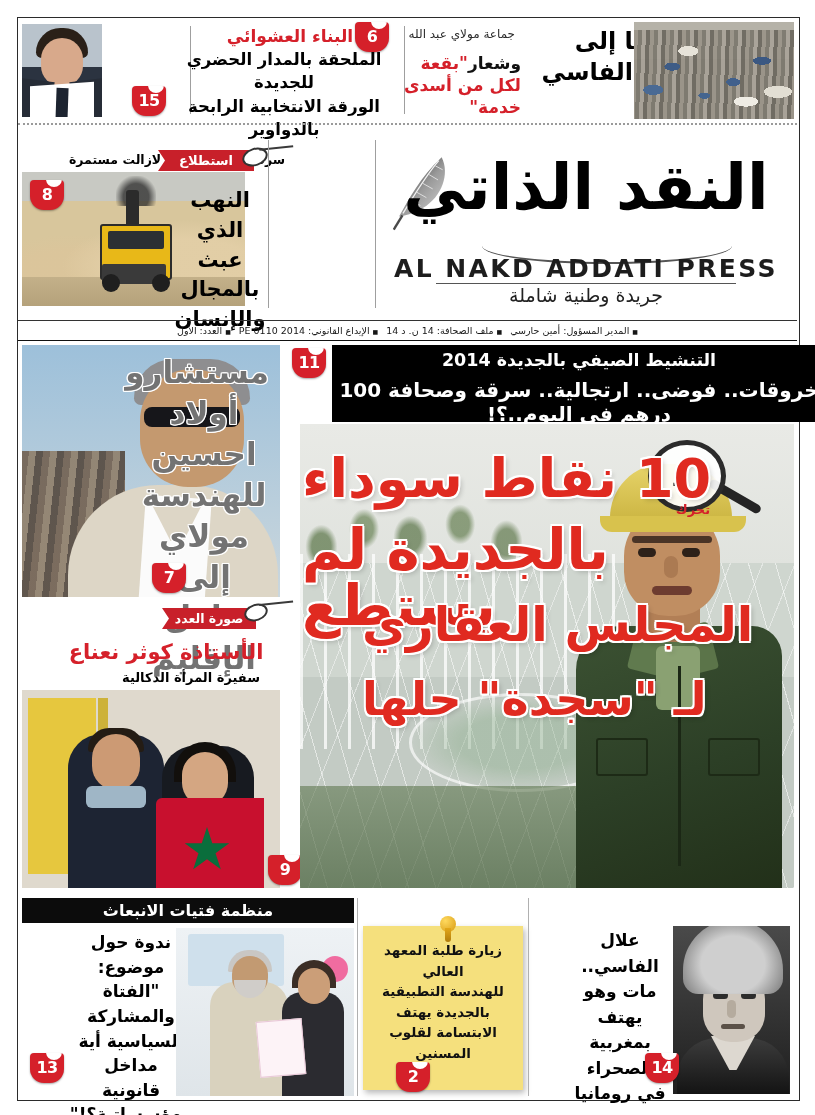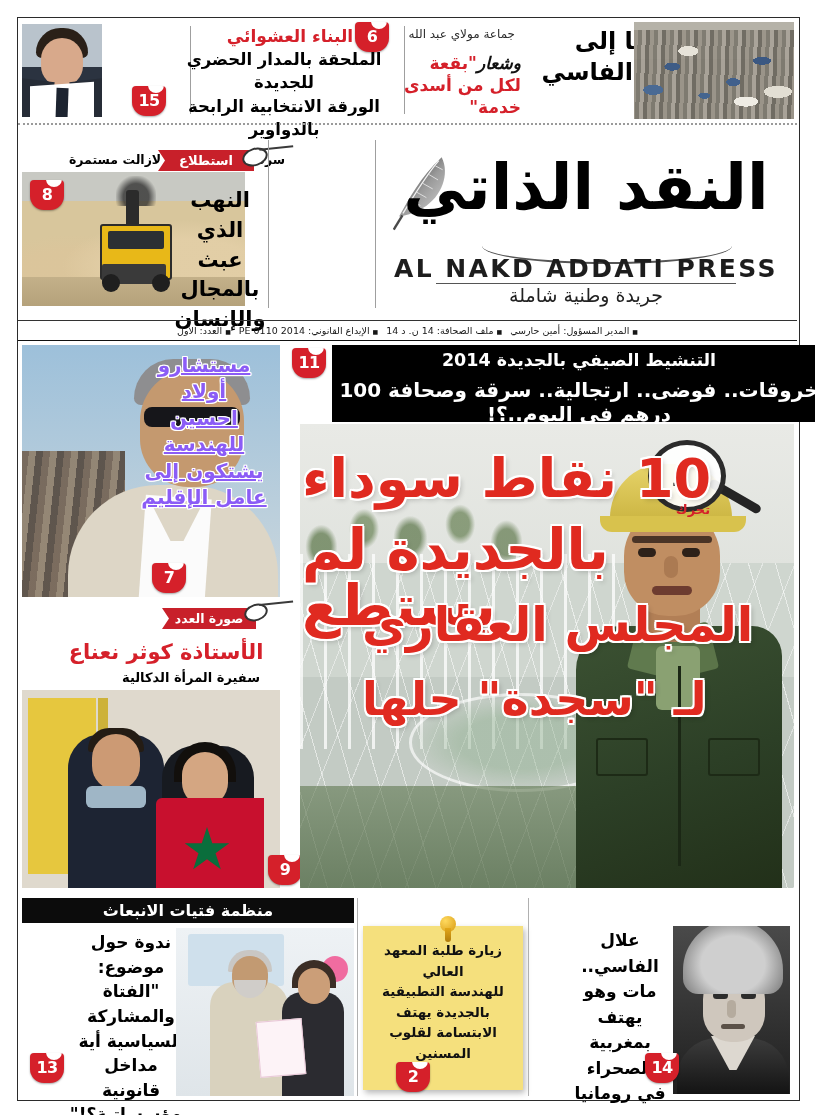--- a/index.html
+++ b/index.html
@@ -80,21 +80,21 @@
 
   .tl-kicker{
     position:absolute;right:300px;top:27px;width:108px;
     font-size:12px;line-height:1.2;direction:rtl;text-align:right;color:#2a2a2a;
   }
   .tl-slogan{
     position:absolute;right:294px;top:52px;width:118px;
     font-size:17px;font-weight:bold;line-height:1.3;
     direction:rtl;text-align:right;color:#d5202a;
   }
-  .tl-slogan .blk{color:#111;font-style:italic;}
+  .tl-slogan .blk{color:#111;}
 
   .tr-kicker{
     position:absolute;right:425px;top:26px;width:200px;
     font-size:17px;font-weight:bold;color:#d5202a;
     direction:rtl;text-align:center;
   }
   .tr-head{
     position:absolute;right:425px;top:48px;width:212px;
     font-size:16.5px;font-weight:bold;line-height:1.42;
     direction:rtl;text-align:center;letter-spacing:-0.3px;
@@ -270,27 +270,26 @@
     position:absolute;left:112px;top:14px;width:116px;height:46px;
     background:#8e8e90;border-radius:58px 58px 10px 10px;
   }
   .mayor-photo .glasses{
     position:absolute;left:122px;top:62px;width:96px;height:20px;
     background:#16161a;border-radius:8px;
   }
 
   .mayor-head{
     position:absolute;right:546px;top:352px;width:130px;
-    font-size:20px;font-weight:bold;line-height:1.32;
-    direction:rtl;text-align:center;color:#8b5cf6;
+    font-size:31px;font-weight:bold;line-height:1.32;
+    direction:rtl;text-align:center;color:#737373;
     letter-spacing:-1px;
     text-shadow:
       1.2px 0 0 #fff,-1.2px 0 0 #fff,0 1.2px 0 #fff,0 -1.2px 0 #fff,
       1px 1px 0 #fff,-1px -1px 0 #fff,1px -1px 0 #fff,-1px 1px 0 #fff;
-    text-decoration: underline;
   }
 
   
   .sora-tag{
     position:absolute;left:162px;top:608px;width:94px;height:21px;
     background:#c8202a;color:#fff;font-size:12.5px;font-weight:bold;
     display:flex;align-items:center;justify-content:center;
     clip-path:polygon(0 0,100% 0,100% 100%,0 100%,7px 50%);
     direction:rtl;
   }
@@ -693,21 +692,21 @@
     <div class="shoulders"></div>
       <div class="shirt"></div>
       <div class="collar"></div>
     <div class="hair"></div>
       <div class="head"></div>
       <div class="glasses"></div>
   </div>
   <div class="mayor-head">
     <div>مستشارو أولاد</div>
     <div>احسين للهندسة</div>
-    <div>يشتكون إلى</div>
+    <div>مولاي إلى</div>
     <div>عامل الإقليم</div>
   </div>
   <div class="badge" style="left:152px;top:563px;">
     <span>7</span>
   </div>
 
   <div class="sora-tag">صورة العدد</div>
   <div class="sora-pin"></div>
 
   <div class="prof-head">الأستاذة كوثر نعناع</div>

